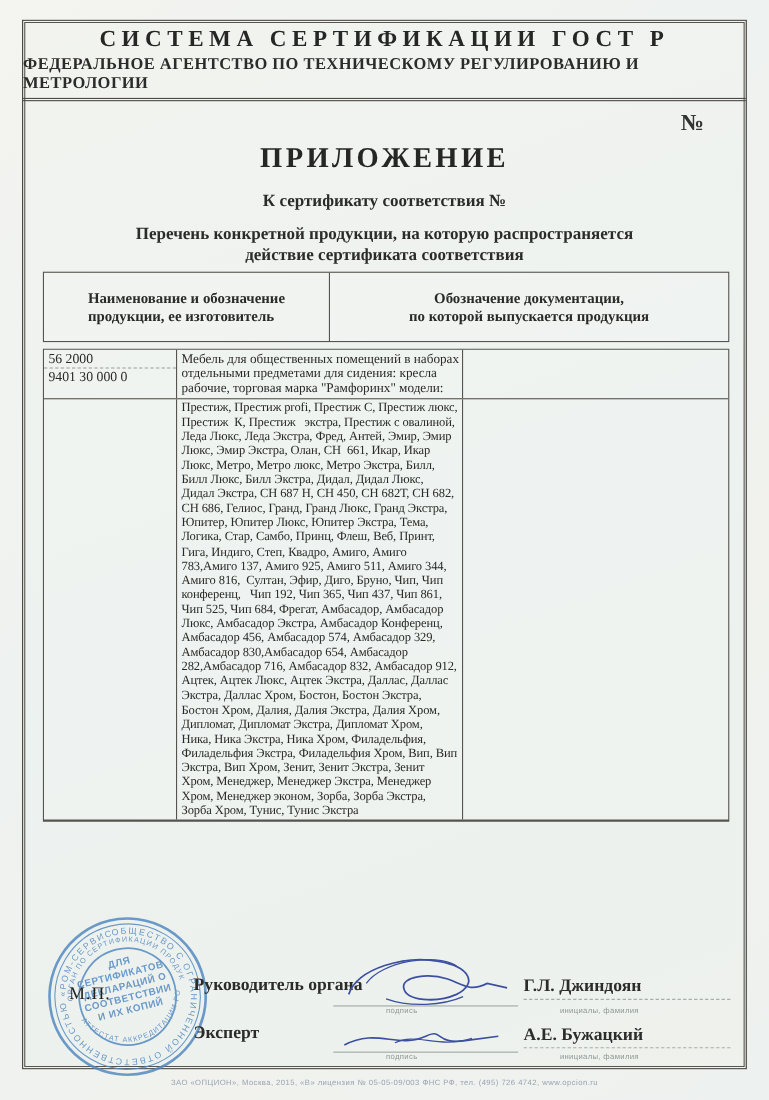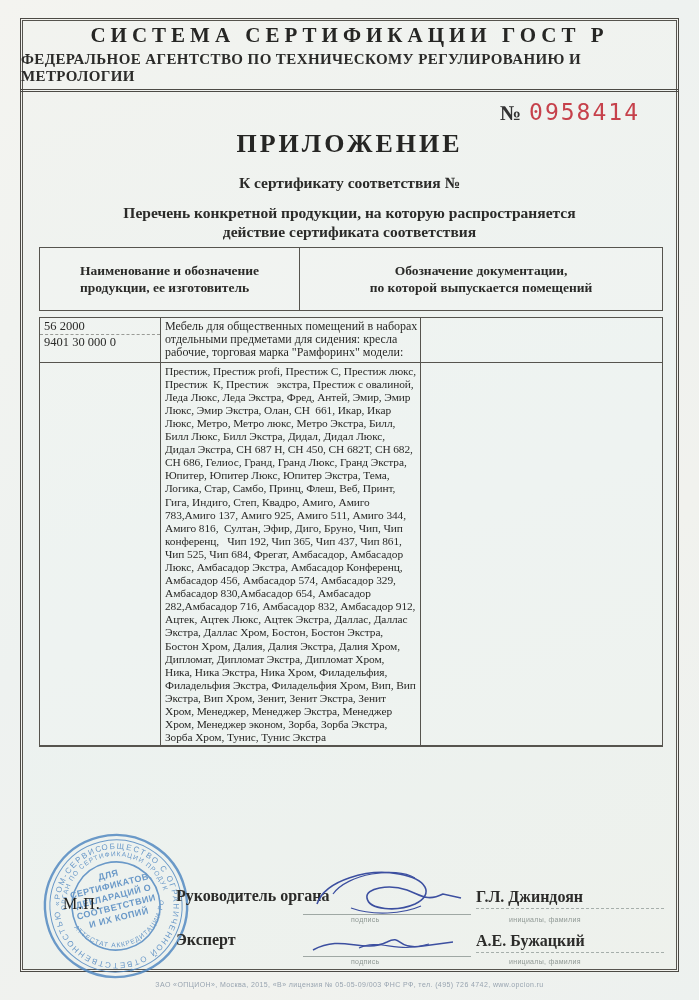--- a/index.html
+++ b/index.html
@@ -77,37 +77,36 @@
 <div class="page">
   <div class="frame">
 
     <div class="hdr">
       <div class="hdr-title">СИСТЕМА СЕРТИФИКАЦИИ ГОСТ Р</div>
       <div class="hdr-agency">ФЕДЕРАЛЬНОЕ АГЕНТСТВО ПО ТЕХНИЧЕСКОМУ РЕГУЛИРОВАНИЮ И МЕТРОЛОГИИ</div>
     </div>
 
     <div class="blank-no">
       <span class="no-sign">№</span>
-      <span class="no-digits">0958414</span>
     </div>
 
     <div class="doc-title">ПРИЛОЖЕНИЕ</div>
 
     <div class="cert-line">
       <span class="cert-label">К сертификату соответствия №</span>
     </div>
 
     <div class="subtitle">Перечень конкретной продукции,  на которую распространяется
 действие сертификата соответствия</div>
 
     <div class="thead">
       <div class="th c2 pre">Наименование и обозначение
 продукции, ее изготовитель</div>
       <div class="th c3 pre">Обозначение документации,
-по которой выпускается помещений</div>
+по которой выпускается продукция</div>
     </div>
 
     <div class="tbody">
       <div class="trow r1">
         <div class="td c1">
           <div class="code-okp">56 2000</div>
           <div class="code-tnved">9401 30 000 0</div>
         </div>
         <div class="td c2 intro">Мебель для общественных помещений в наборах и
 отдельными предметами для сидения: кресла

